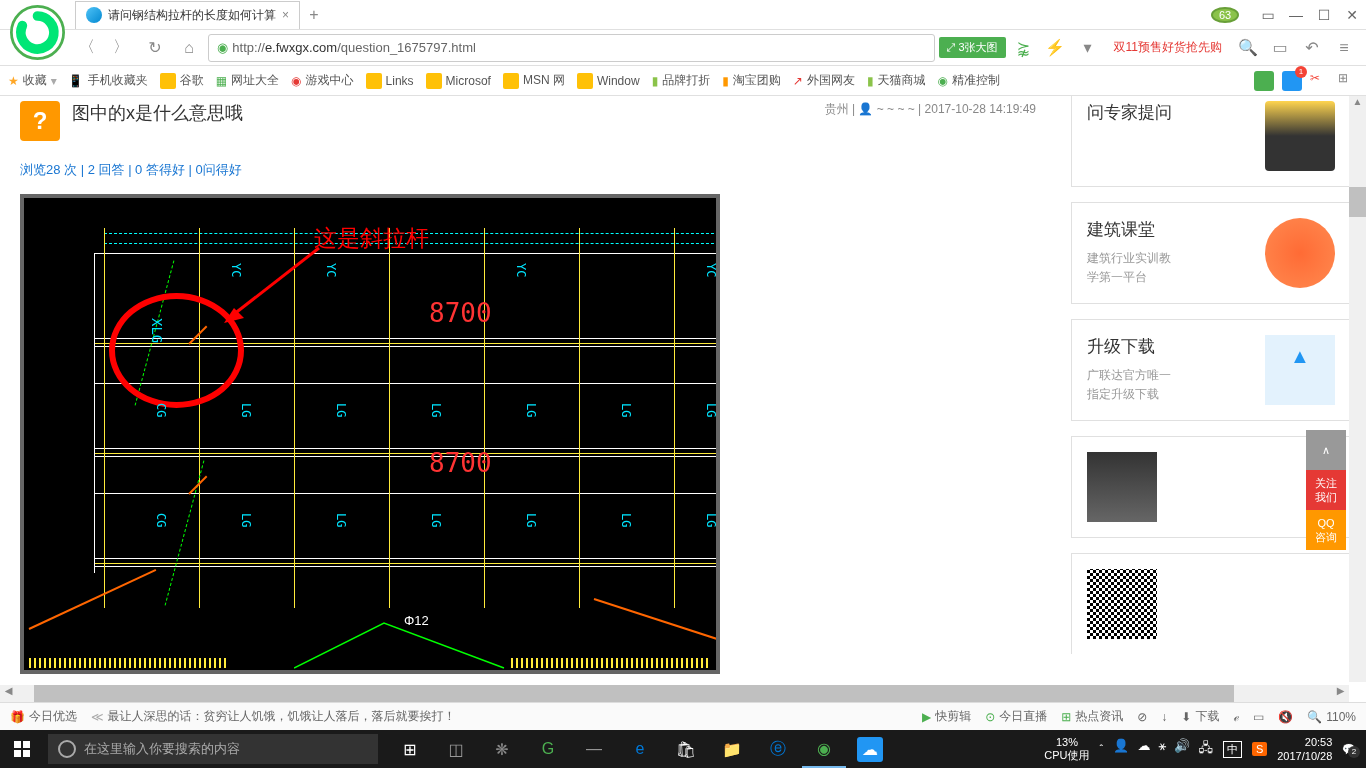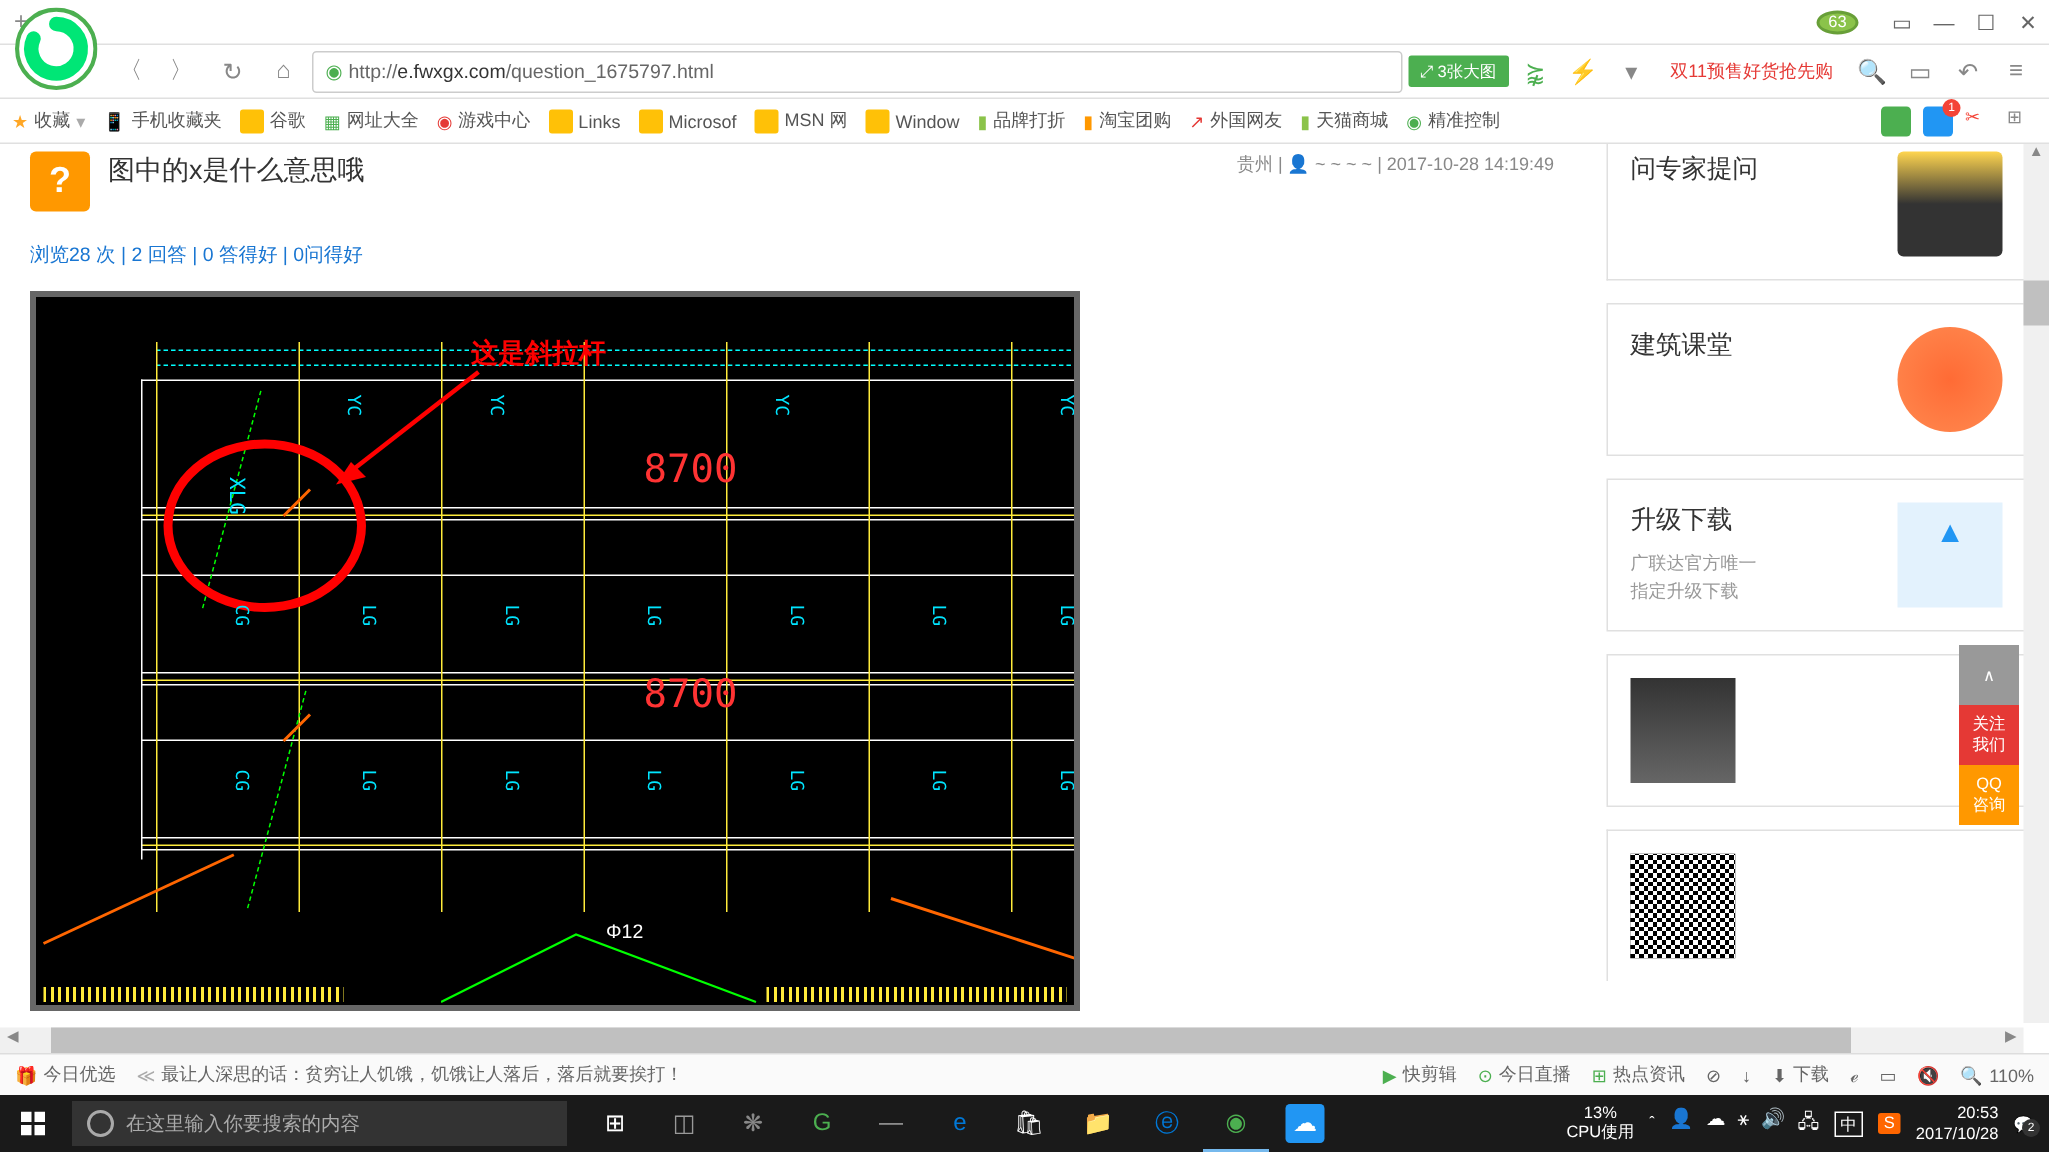--- a/index.html
+++ b/index.html
@@ -41,21 +41,21 @@
 
 .question-header { display: flex; align-items: flex-start; gap: 12px; margin-top: 5px; }
 .q-icon { width: 40px; height: 40px; background: #ff9800; border-radius: 4px; color: #fff; font-size: 24px; font-weight: bold; display: flex; align-items: center; justify-content: center; }
 .q-title { font-size: 18px; color: #333; flex: 1; }
 .q-meta { text-align: right; font-size: 12px; color: #888; }
 
 .stats-row { margin-top: 20px; font-size: 13px; color: #1976d2; }
 
 
 .cad-box { margin-top: 15px; width: 700px; height: 480px; background: #000; position: relative; border: 4px solid #666; overflow: hidden; }
-.cad-annotation { position: absolute; color: #ff0000; font-size: 18px; font-weight: bold; }
+.cad-annotation { position: absolute; color: #ff0000; font-size: 23px; font-weight: normal; }
 .cad-circle { position: absolute; border: 6px solid #ff0000; border-radius: 50%; }
 .cad-arrow { position: absolute; }
 .cad-line-h { position: absolute; height: 1px; background: #fff; }
 .cad-line-v { position: absolute; width: 1px; background: #fff; }
 .cad-line-yellow-h { position: absolute; height: 1px; background: #ffeb3b; }
 .cad-line-yellow-v { position: absolute; width: 1px; background: #ffeb3b; }
 .cad-line-cyan { position: absolute; border-top: 1px dashed #00ffff; }
 .cad-text-red { position: absolute; color: #ff3333; font-size: 26px; font-family: monospace; }
 .cad-text-cyan { position: absolute; color: #00e5ff; font-size: 12px; font-family: monospace; writing-mode: vertical-rl; }
 .cad-text-white { position: absolute; color: #fff; font-size: 13px; }
@@ -104,20 +104,25 @@
 .tray-time { text-align: right; line-height: 1.3; }
 </style>
 </head>
 <body>
 
 <div class="titlebar">
   <svg class="browser-logo" viewBox="0 0 40 40">
       <circle cx="20" cy="20" r="19" fill="#fff" stroke="#4caf50" stroke-width="2"></circle>
       <path d="M20 8 a12 12 0 1 1 -11 7" fill="none" stroke="#00e676" stroke-width="7" stroke-linecap="round"></path>
     </svg>
+  <div class="tab">
+    <div class="tab-favicon"></div>
+    <span>请问钢结构拉杆的长度如何计算</span>
+    <span class="tab-close">×</span>
+  </div>
   <div class="tab-new">+</div>
   <div class="win-controls">
     <div class="shield-badge">63</div>
     <div class="win-btn">▭</div>
     <div class="win-btn">—</div>
     <div class="win-btn">☐</div>
     <div class="win-btn">✕</div>
   </div>
 </div>
 
@@ -307,20 +312,21 @@
   <div class="side-col">
     <div class="card" style="margin-top:0;border-top:none;padding-top:5px">
       <div class="card-text">
         <div class="card-title">问专家提问</div>
       </div>
       <div class="card-img expert-img"></div>
     </div>
     <div class="card">
       <div class="card-text">
         <div class="card-title">建筑课堂</div>
+        <div class="card-desc"><span>建筑行业实训教</span><br><span>学第一平台</span></div>
       </div>
       <div class="card-img course-img"></div>
     </div>
     <div class="card">
       <div class="card-text">
         <div class="card-title">升级下载</div>
         <div class="card-desc"><span>广联达官方唯一</span><br><span>指定升级下载</span></div>
       </div>
       <div class="card-img upload-img"></div>
     </div>

